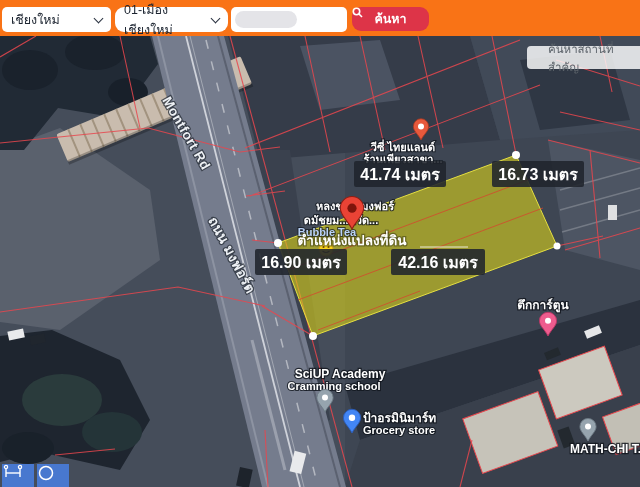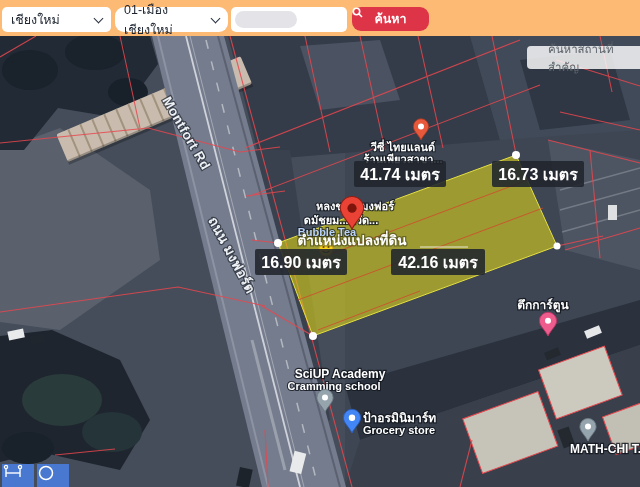--- a/index.html
+++ b/index.html
@@ -1,21 +1,21 @@
 <!DOCTYPE html>
 <html><head>
 <meta charset="utf-8">
 <style>
   html,body{margin:0;padding:0;}
   body{
     position:relative;width:640px;height:487px;overflow:hidden;
     background:#454d5a;font-family:"Liberation Sans",sans-serif;
   }
   
-  .topbar{position:absolute;left:0;top:0;width:640px;height:36px;background:#fdba74;z-index:10;}
+  .topbar{position:absolute;left:0;top:0;width:640px;height:36px;background:#f97316;z-index:10;}
   .select{
     position:absolute;top:7px;height:25px;background:#fff;border-radius:5px;
     display:flex;align-items:center;padding:0 22px 0 9px;font-size:12.5px;color:#1c2430;
     box-sizing:border-box;cursor:pointer;
   }
   .select .chev{
     position:absolute;right:9px;top:8px;width:6px;height:6px;
     border-right:1.8px solid #2a3240;border-bottom:1.8px solid #2a3240;transform:rotate(45deg);
   }
   .sel-province{left:2px;width:109px;}

